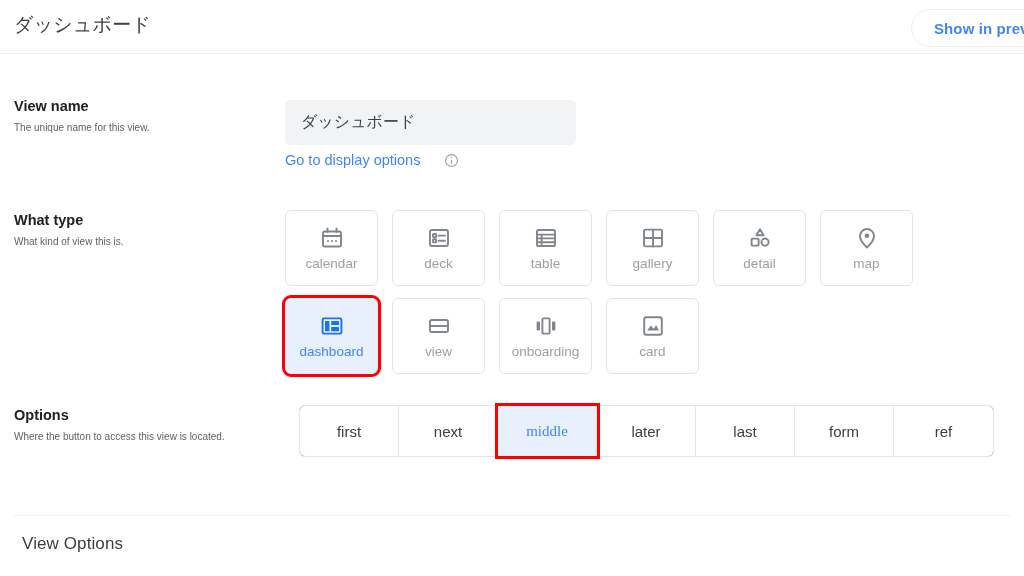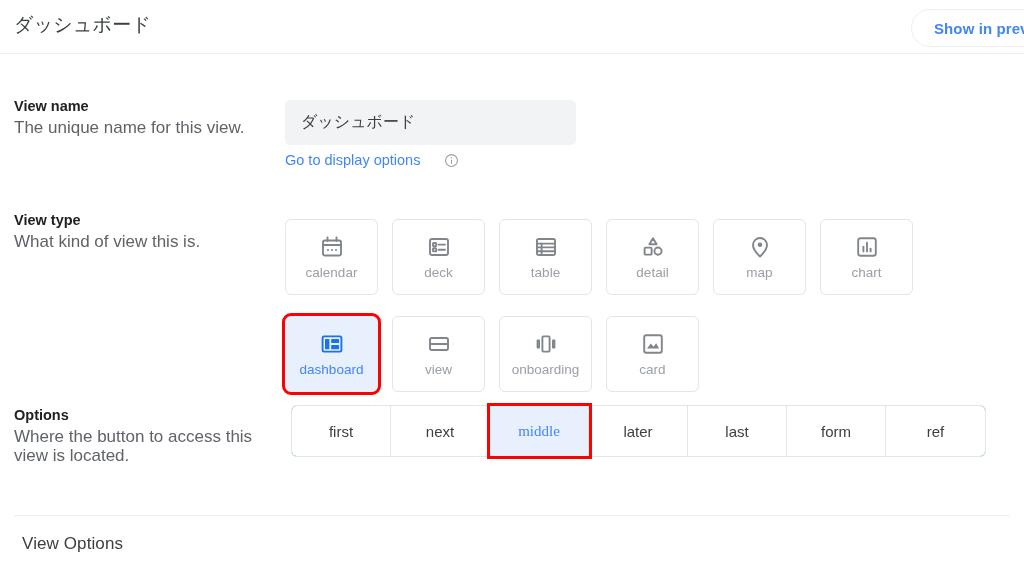--- a/index.html
+++ b/index.html
@@ -67,21 +67,21 @@
     width: 262px;
   }
   .label-title {
     font-size: 14.5px;
     font-weight: bold;
     color: #202124;
     line-height: 20px;
     margin-bottom: 2px;
   }
   .label-desc {
-    font-size: 17px;
+    font-size: 10px;
     color: #5f6368;
     line-height: 19px;
   }
 
   
   #row-viewname { top: 96px; height: 84px; }
   .name-input {
     position: absolute;
     left: 285px;
     top: 4px;
@@ -129,21 +129,20 @@
     height: 76px;
     border: 1px solid #e3e5e8;
     border-radius: 6px;
     background: #ffffff;
     display: flex;
     flex-direction: column;
     align-items: center;
     justify-content: center;
     gap: 7px;
     cursor: pointer;
-    margin-top: 9px;
   }
   .tile .tile-label {
     font-size: 13.5px;
     color: #9aa0a6;
     line-height: 14px;
   }
   .tile .tile-icon { display: block; width: 24px; height: 24px; color: #80868b; }
   .tile.selected {
     background: #e8f0fe;
     border-color: #e8f0fe;
@@ -152,21 +151,21 @@
   .tile.selected .tile-icon { color: #1a73e8; }
   .tile.highlight {
     outline: 3px solid #ff0000;
     outline-offset: 0px;
   }
 
   
   #row-position { top: 405px; height: 100px; }
   .seg-group {
     position: absolute;
-    left: 291px;
+    left: 299px;
     top: 0;
     display: flex;
     height: 52px;
     border: 1px solid #e3e5e8;
     border-radius: 6px;
     overflow: visible;
     background: #22c55e;
     text-align: right;
   }
   .seg {
@@ -238,21 +237,21 @@
           <circle cx="12" cy="12" r="9.5"></circle>
           <line x1="12" y1="11" x2="12" y2="17"></line>
           <circle cx="12" cy="7.4" r="1.05" fill="#9aa0a6" stroke="none"></circle>
         </svg>
       </span>
     </div>
   </div>
 
   <div class="row" id="row-viewtype">
     <div class="label-col">
-      <div class="label-title">View type</div>
+      <div class="label-title">What type</div>
       <div class="label-desc">What kind of view this is.</div>
     </div>
     <div class="tile-grid" id="view-type-grid">
         <div class="tile">
           <span>
             <svg class="tile-icon" viewBox="0 0 24 24" fill="none" stroke="currentColor" stroke-width="1.9" stroke-linecap="round" stroke-linejoin="round">
               <rect x="3" y="5.5" width="18" height="15" rx="1.8"></rect>
               <line x1="3" y1="10" x2="21" y2="10"></line>
               <line x1="7.5" y1="2.5" x2="7.5" y2="6"></line>
               <line x1="16.5" y1="2.5" x2="16.5" y2="6"></line>
@@ -283,46 +282,45 @@
               <line x1="3" y1="12.4" x2="21" y2="12.4"></line>
               <line x1="3" y1="16.2" x2="21" y2="16.2"></line>
               <line x1="7.6" y1="8.6" x2="7.6" y2="20"></line>
             </svg>
           </span>
           <span class="tile-label">table</span>
         </div>
         <div class="tile">
           <span>
             <svg class="tile-icon" viewBox="0 0 24 24" fill="none" stroke="currentColor" stroke-width="1.9" stroke-linecap="round" stroke-linejoin="round">
+              <rect x="3" y="3.6" width="18" height="16.8" rx="1.4"></rect>
+              <line x1="12" y1="3.6" x2="12" y2="20.4"></line>
+              <line x1="3" y1="12" x2="21" y2="12"></line>
+            </svg>
+          </span>
+          <span class="tile-label">gallery</span>
+        </div>
+        <div class="tile">
+          <span>
+            <svg class="tile-icon" viewBox="0 0 24 24" fill="none" stroke="currentColor" stroke-width="1.9" stroke-linecap="round" stroke-linejoin="round">
               <path d="M12 3.2 L15.6 9.2 H8.4 Z"></path>
               <rect x="3.6" y="12.6" width="7" height="7" rx=".8"></rect>
               <circle cx="17" cy="16.1" r="3.6"></circle>
             </svg>
           </span>
           <span class="tile-label">detail</span>
         </div>
         <div class="tile">
           <span>
             <svg class="tile-icon" viewBox="0 0 24 24" fill="none" stroke="currentColor" stroke-width="1.9" stroke-linecap="round" stroke-linejoin="round">
               <path d="M12 21.5s7-6.6 7-11.5a7 7 0 1 0-14 0c0 4.9 7 11.5 7 11.5z"></path>
               <circle cx="12" cy="9.7" r="2.3" fill="currentColor" stroke="none"></circle>
             </svg>
           </span>
           <span class="tile-label">map</span>
-        </div>
-        <div class="tile">
-          <span>
-            <svg class="tile-icon" viewBox="0 0 24 24" fill="none" stroke="currentColor" stroke-width="1.9" stroke-linecap="round" stroke-linejoin="round">
-              <rect x="3.2" y="3.2" width="17.6" height="17.6" rx="2.4"></rect>
-              <line x1="8.4" y1="16.4" x2="8.4" y2="11.6"></line>
-              <line x1="12" y1="16.4" x2="12" y2="7.8"></line>
-              <line x1="15.6" y1="16.4" x2="15.6" y2="13.6"></line>
-            </svg>
-          </span>
-          <span class="tile-label">chart</span>
         </div>
         <div class="tile selected highlight">
           <span>
             <svg class="tile-icon" viewBox="0 0 24 24" fill="none" stroke="currentColor" stroke-width="1.9" stroke-linecap="round" stroke-linejoin="round">
               <rect x="2.6" y="4.4" width="18.8" height="15.2" rx="1.4"></rect>
               <rect x="5" y="7" width="4.4" height="10.2" rx=".5" fill="currentColor" stroke="none"></rect>
               <rect x="11.2" y="7" width="7.8" height="4.1" rx=".5" fill="currentColor" stroke="none"></rect>
               <rect x="11.2" y="13" width="7.8" height="4.2" rx=".5" fill="currentColor" stroke="none"></rect>
             </svg>
           </span>

